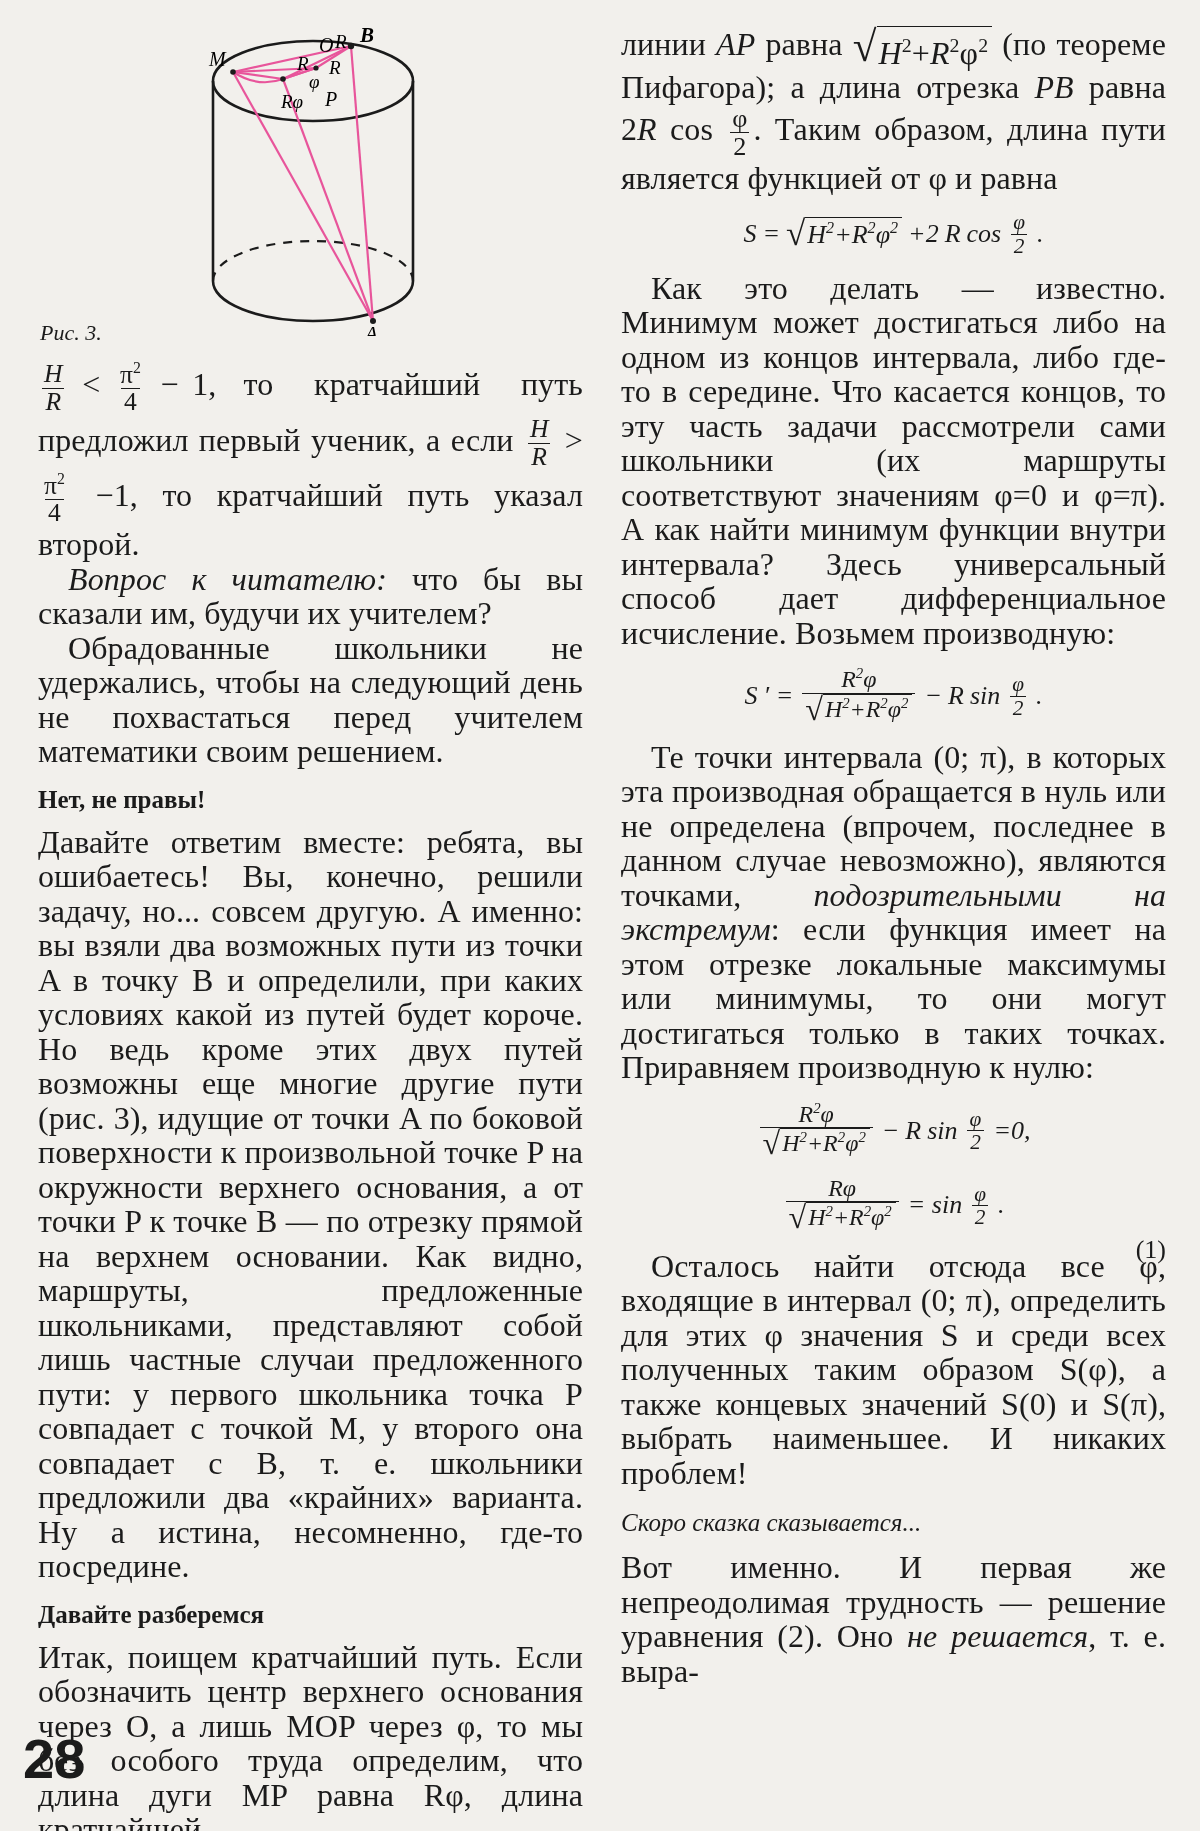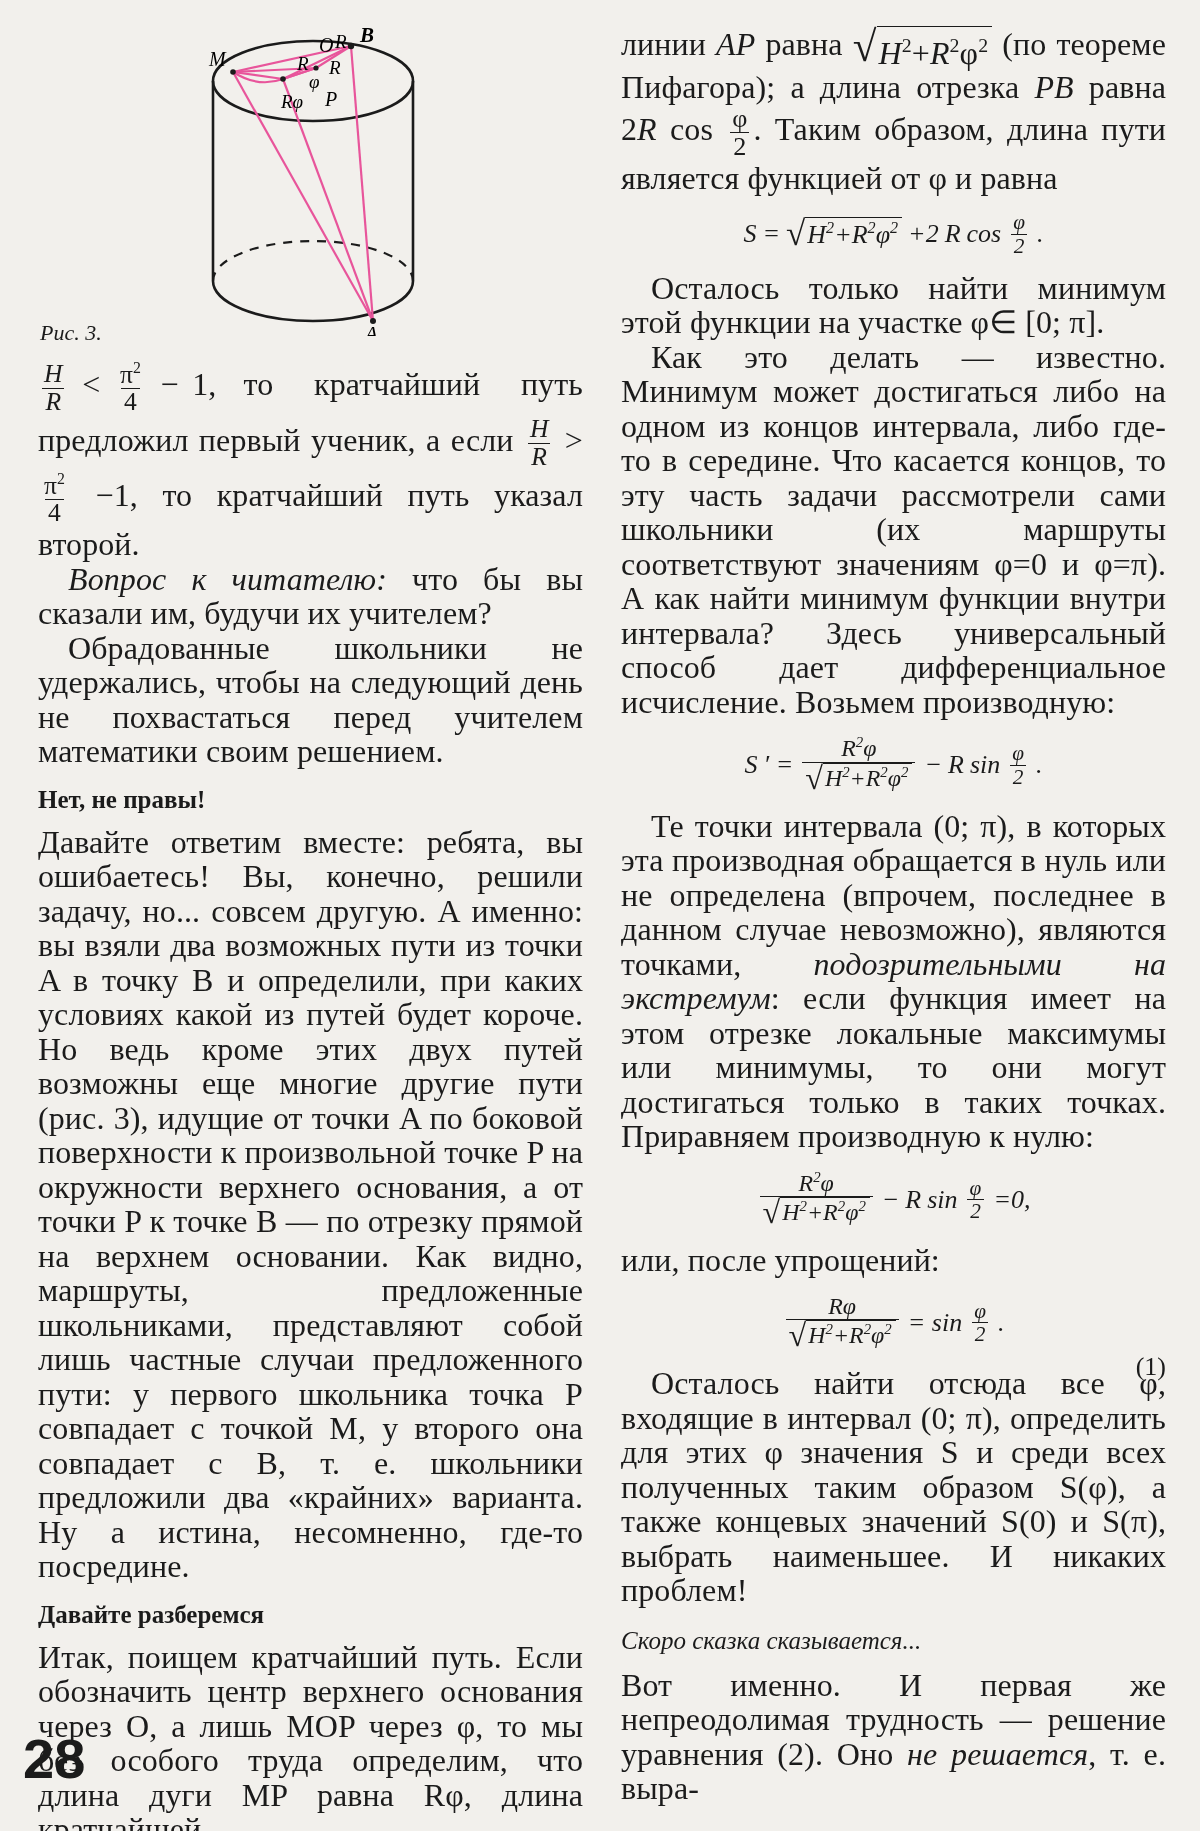--- a/index.html
+++ b/index.html
@@ -228,21 +228,20 @@
               <span class="under"><i>H</i><sup class="small">2</sup>+<i>R</i><sup class="small">2</sup>φ<sup class="small">2</sup></span>
             </span>
           +2<i>R</i> cos
           <span class="frac">
               <span class="num">φ</span>
               <span class="den">2</span>
             </span>.
         </span>
       </div>
 
-      <p class="indent">Осталось только найти минимум этой функции на участке φ∈ [0; π].</p>
 
       <p class="indent">Как это делать — известно. Минимум может достигаться либо на одном из концов интервала, либо где-то в середине. Что касается концов, то эту часть задачи рассмотрели сами школьники (их маршруты соответствуют значениям φ=0 и φ=π). А как найти минимум функции внутри интервала? Здесь универсальный способ дает дифференциальное исчисление. Возьмем производную:</p>
 
       <div class="formula">
         <span class="formula-row">
           <i>S</i>′ =
           <span class="frac" style="font-size:0.92em">
             <span class="num"><i>R</i><sup class="small">2</sup>φ</span>
             <span class="den"><span class="sqrt">
                   <span class="radical">√</span>
@@ -269,21 +268,20 @@
                 </span></span>
           </span>
           − <i>R</i> sin
           <span class="frac">
               <span class="num">φ</span>
               <span class="den">2</span>
             </span>=0,
         </span>
       </div>
 
-      <p>или, после упрощений:</p>
 
       <div class="formula formula-wrap">
         <span class="formula-row">
           <span class="frac" style="font-size:0.92em">
             <span class="num"><i>R</i>φ</span>
             <span class="den"><span class="sqrt">
                   <span class="radical">√</span>
                   <span class="under"><i>H</i><sup class="small">2</sup>+<i>R</i><sup class="small">2</sup>φ<sup class="small">2</sup></span>
                 </span></span>
           </span>

